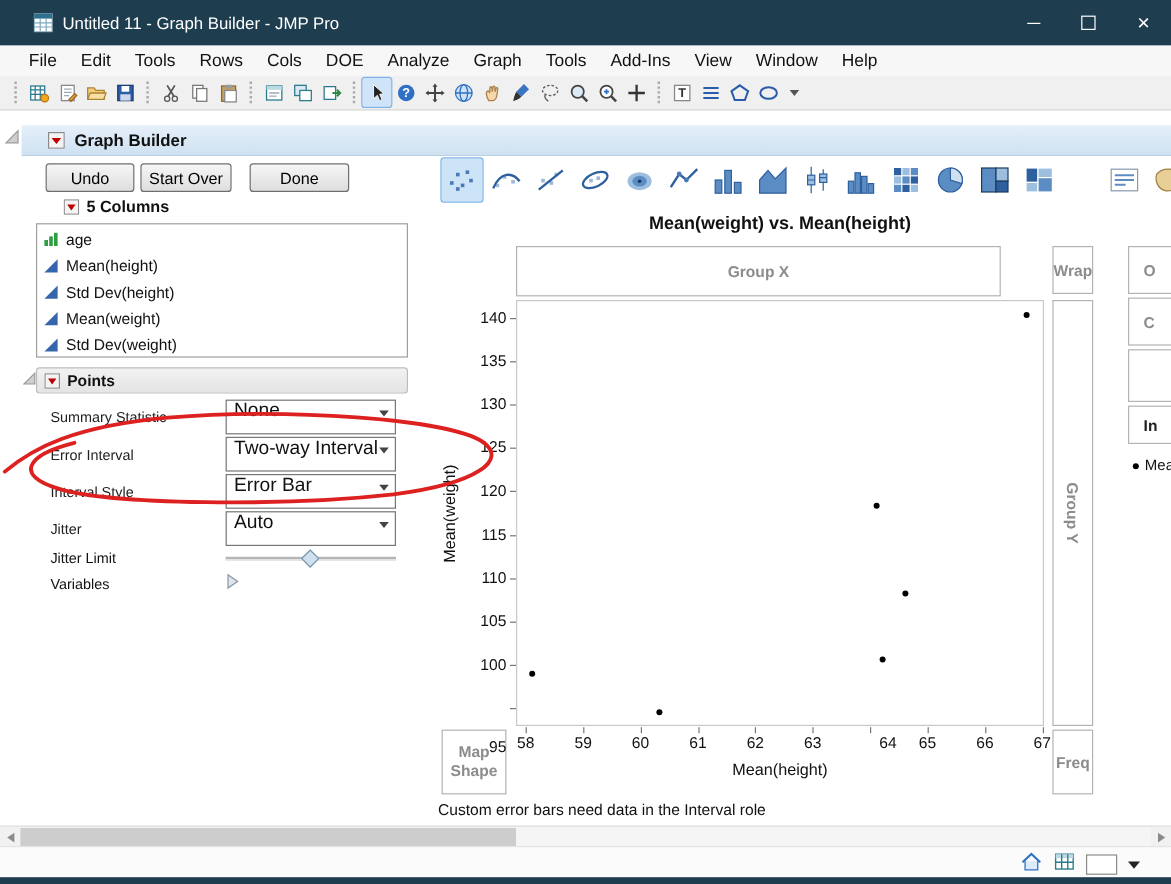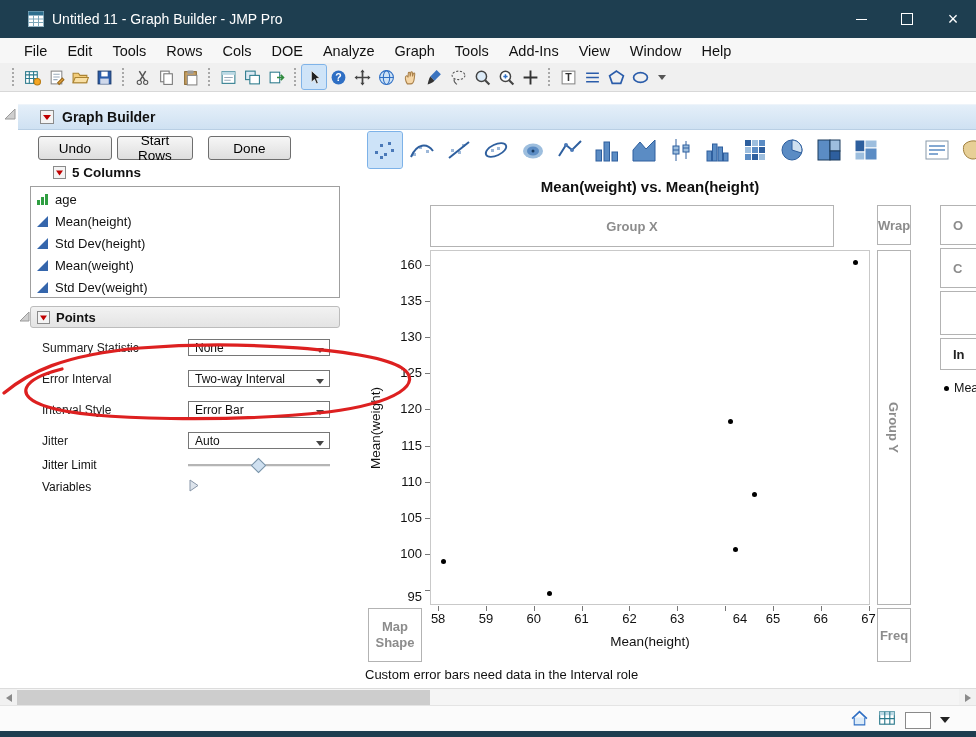--- a/index.html
+++ b/index.html
@@ -67,22 +67,22 @@
                        linear-gradient(#2f9e41,#2f9e41) 8px bottom/3px 11px no-repeat;}
 
   
   .points-tri{position:absolute;left:19px;top:308px;}
   .points-bar{position:absolute;left:30px;top:306px;width:310px;height:22px;border:1px solid #bcbcbc;
               border-radius:3px;background:linear-gradient(#f2f2f2,#e4e4e4);display:flex;align-items:center;
               gap:6px;padding-left:6px;box-sizing:border-box;font-size:13px;font-weight:bold;}
   #points-rows{position:absolute;left:20px;top:337px;width:330px;}
   .prop-row{display:flex;align-items:center;height:21px;margin-bottom:10px;padding-left:22px;}
   .prop-label{flex:0 0 146px;font-size:12px;color:#222;}
-  .dropdown{position:relative;width:142px;height:17px;border:1px solid #767676;background:#fff;
-            display:flex;align-items:flex-end;padding-left:6px;box-sizing:border-box;font-size:12px;}
+  .dropdown{position:relative;width:142px;height:29px;border:1px solid #767676;background:#fff;
+            display:flex;align-items:flex-start;padding-left:6px;box-sizing:border-box;font-size:16px;}
   .dd-arrow{position:absolute;right:5px;top:8px;width:0;height:0;
             border-left:4px solid transparent;border-right:4px solid transparent;border-top:5px solid #444;}
   .jl-row{position:absolute;left:20px;top:456px;width:330px;height:18px;display:flex;align-items:center;padding-left:22px;box-sizing:border-box;}
   .jl-label{flex:0 0 146px;font-size:12px;}
   .slider{position:relative;width:142px;height:14px;}
   .slider::before{content:"";position:absolute;left:0;right:0;top:6px;height:2px;background:#b5b5b5;border-bottom:1px solid #ececec;}
   .slider-thumb{position:absolute;left:calc(49% - 5px);top:2px;width:9px;height:9px;background:#cfe0f0;
                 border:1px solid #7a93a8;transform:rotate(45deg);}
   .vars-row{position:absolute;left:20px;top:479px;width:330px;height:16px;display:flex;align-items:center;padding-left:22px;box-sizing:border-box;}
   .vars-label{flex:0 0 146px;font-size:12px;}
@@ -340,21 +340,21 @@
     <span class="red-tri-btn">
       <svg width="14" height="14">
           <rect x="0.5" y="0.5" width="13" height="13" fill="#f4f4f4" stroke="#8a8a8a"></rect>
           <polygon points="3,5 11,5 7,10" fill="#c00000"></polygon>
         </svg>
     </span>
     <span class="gb-title">Graph Builder</span>
   </div>
 
   <button class="gb-btn" id="btn-undo">Undo</button>
-  <button class="gb-btn" id="btn-startover">Start Rows</button>
+  <button class="gb-btn" id="btn-startover">Start Over</button>
   <button class="gb-btn" id="btn-done">Done</button>
 
   <div class="palette">
     <span class="pal selected" title="points">
         <svg width="26" height="26">
           <rect x="3" y="14" width="3" height="3" fill="#4a79b8"></rect>
           <rect x="8" y="7" width="3" height="3" fill="#4a79b8"></rect>
           <rect x="12" y="16" width="3" height="3" fill="#4a79b8"></rect>
           <rect x="16" y="5" width="3" height="3" fill="#4a79b8"></rect>
           <rect x="19" y="12" width="3" height="3" fill="#4a79b8"></rect>
@@ -612,39 +612,39 @@
         <span></span>
       </div>
     <div class="rzone dark" style="top:338px;height:32px;">
         <span>In</span>
       </div>
     <div class="legend-item">
       <span class="legend-dot"></span>
       <span>Mea</span>
     </div>
     <div class="status-note">Custom error bars need data in the Interval role</div>
-  <div class="ytick-label" style="top: 589px;">95</div>
+  <div class="ytick-label" style="top: 615px;">95</div>
       <div class="ytick-mark" style="top: 589.848px;"></div>
       <div class="ytick-label" style="top: 545.77px;">100</div>
       <div class="ytick-mark" style="top: 553.77px;"></div>
       <div class="ytick-label" style="top: 509.693px;">105</div>
       <div class="ytick-mark" style="top: 517.693px;"></div>
       <div class="ytick-label" style="top: 473.616px;">110</div>
       <div class="ytick-mark" style="top: 481.616px;"></div>
       <div class="ytick-label" style="top: 437.539px;">115</div>
       <div class="ytick-mark" style="top: 445.539px;"></div>
       <div class="ytick-label" style="top: 401.461px;">120</div>
       <div class="ytick-mark" style="top: 409.461px;"></div>
       <div class="ytick-label" style="top: 365.384px;">125</div>
       <div class="ytick-mark" style="top: 373.384px;"></div>
       <div class="ytick-label" style="top: 329.307px;">130</div>
       <div class="ytick-mark" style="top: 337.307px;"></div>
       <div class="ytick-label" style="top: 293.23px;">135</div>
       <div class="ytick-mark" style="top: 301.23px;"></div>
-      <div class="ytick-label" style="top: 257.152px;">160</div>
+      <div class="ytick-label" style="top: 257.152px;">140</div>
       <div class="ytick-mark" style="top: 265.152px;"></div>
       <div class="xtick-label" style="left: 423.13px;">58</div>
       <div class="xtick-mark" style="left: 438.13px;"></div>
       <div class="xtick-label" style="left: 470.957px;">59</div>
       <div class="xtick-mark" style="left: 485.957px;"></div>
       <div class="xtick-label" style="left: 518.783px;">60</div>
       <div class="xtick-mark" style="left: 533.783px;"></div>
       <div class="xtick-label" style="left: 566.609px;">61</div>
       <div class="xtick-mark" style="left: 581.609px;"></div>
       <div class="xtick-label" style="left: 614.435px;">62</div>

